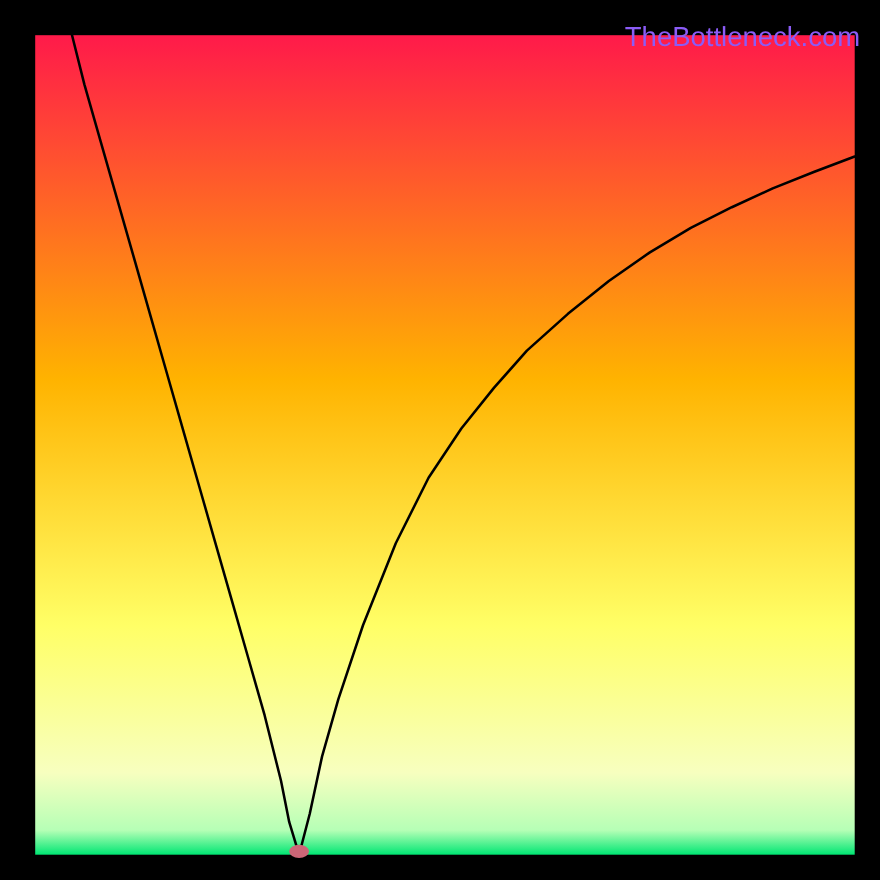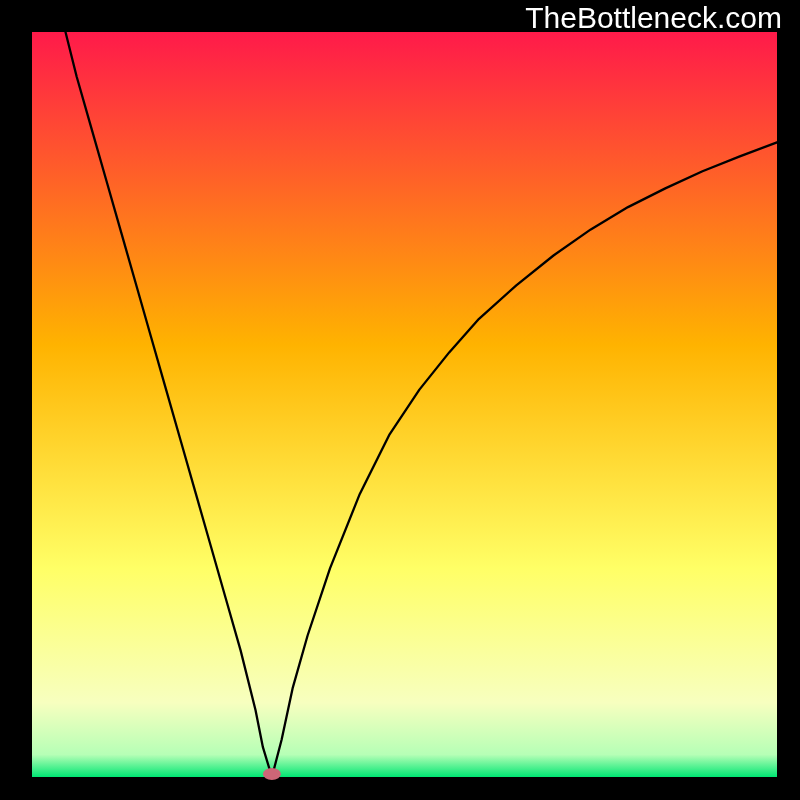--- a/index.html
+++ b/index.html
@@ -11,24 +11,24 @@
     font-family: Arial, sans-serif;
   }
   .container {
     position: relative;
     width: 800px;
     height: 800px;
     background: #000;
   }
   .watermark {
     position: absolute;
-    top: 1px;
+    top: 20px;
     right: 18px;
-    color: #ffffff;
-    font-size: 30px;
+    color: #8b5cf6;
+    font-size: 25px;
     font-weight: 500;
     font-family: Arial, sans-serif;
     z-index: 10;
   }
   svg {
     display: block;
   }
 </style>
 </head>
 <body>

